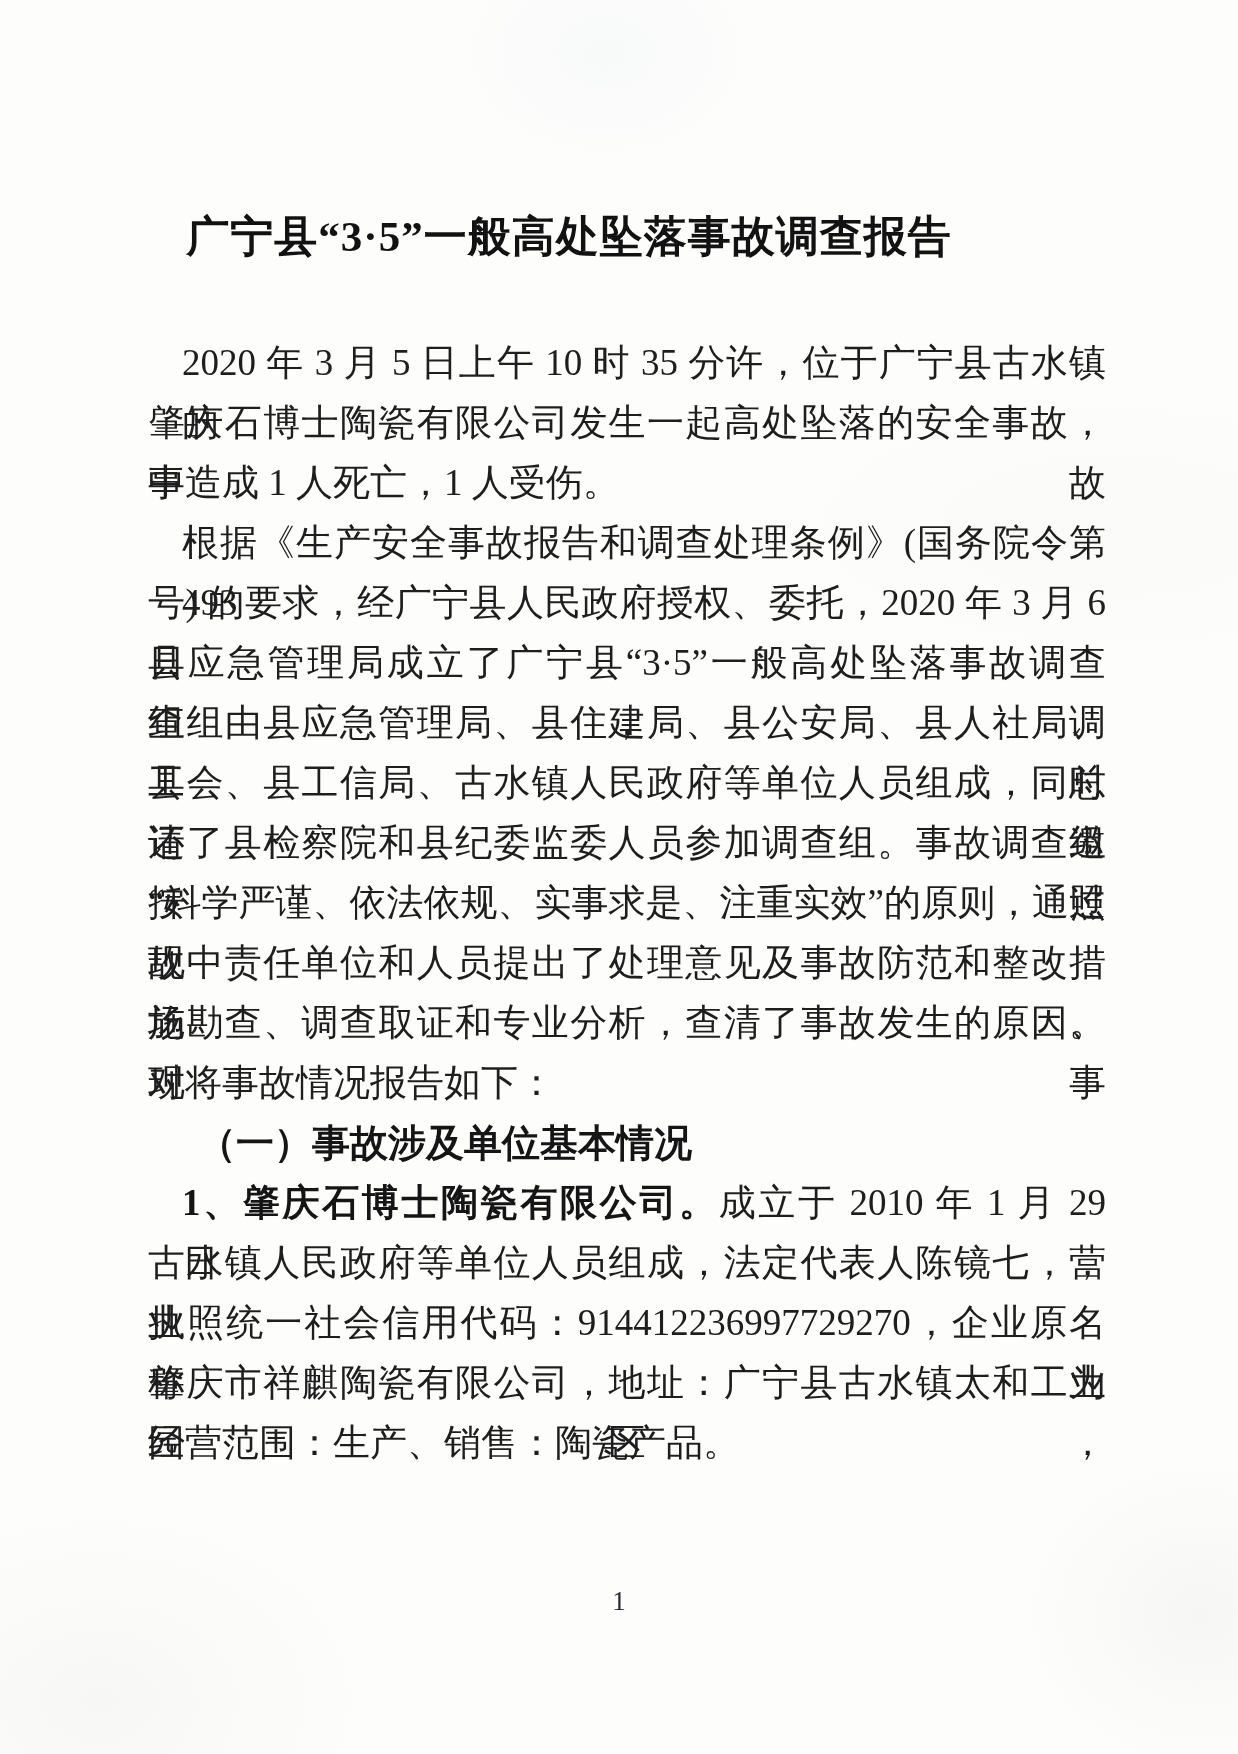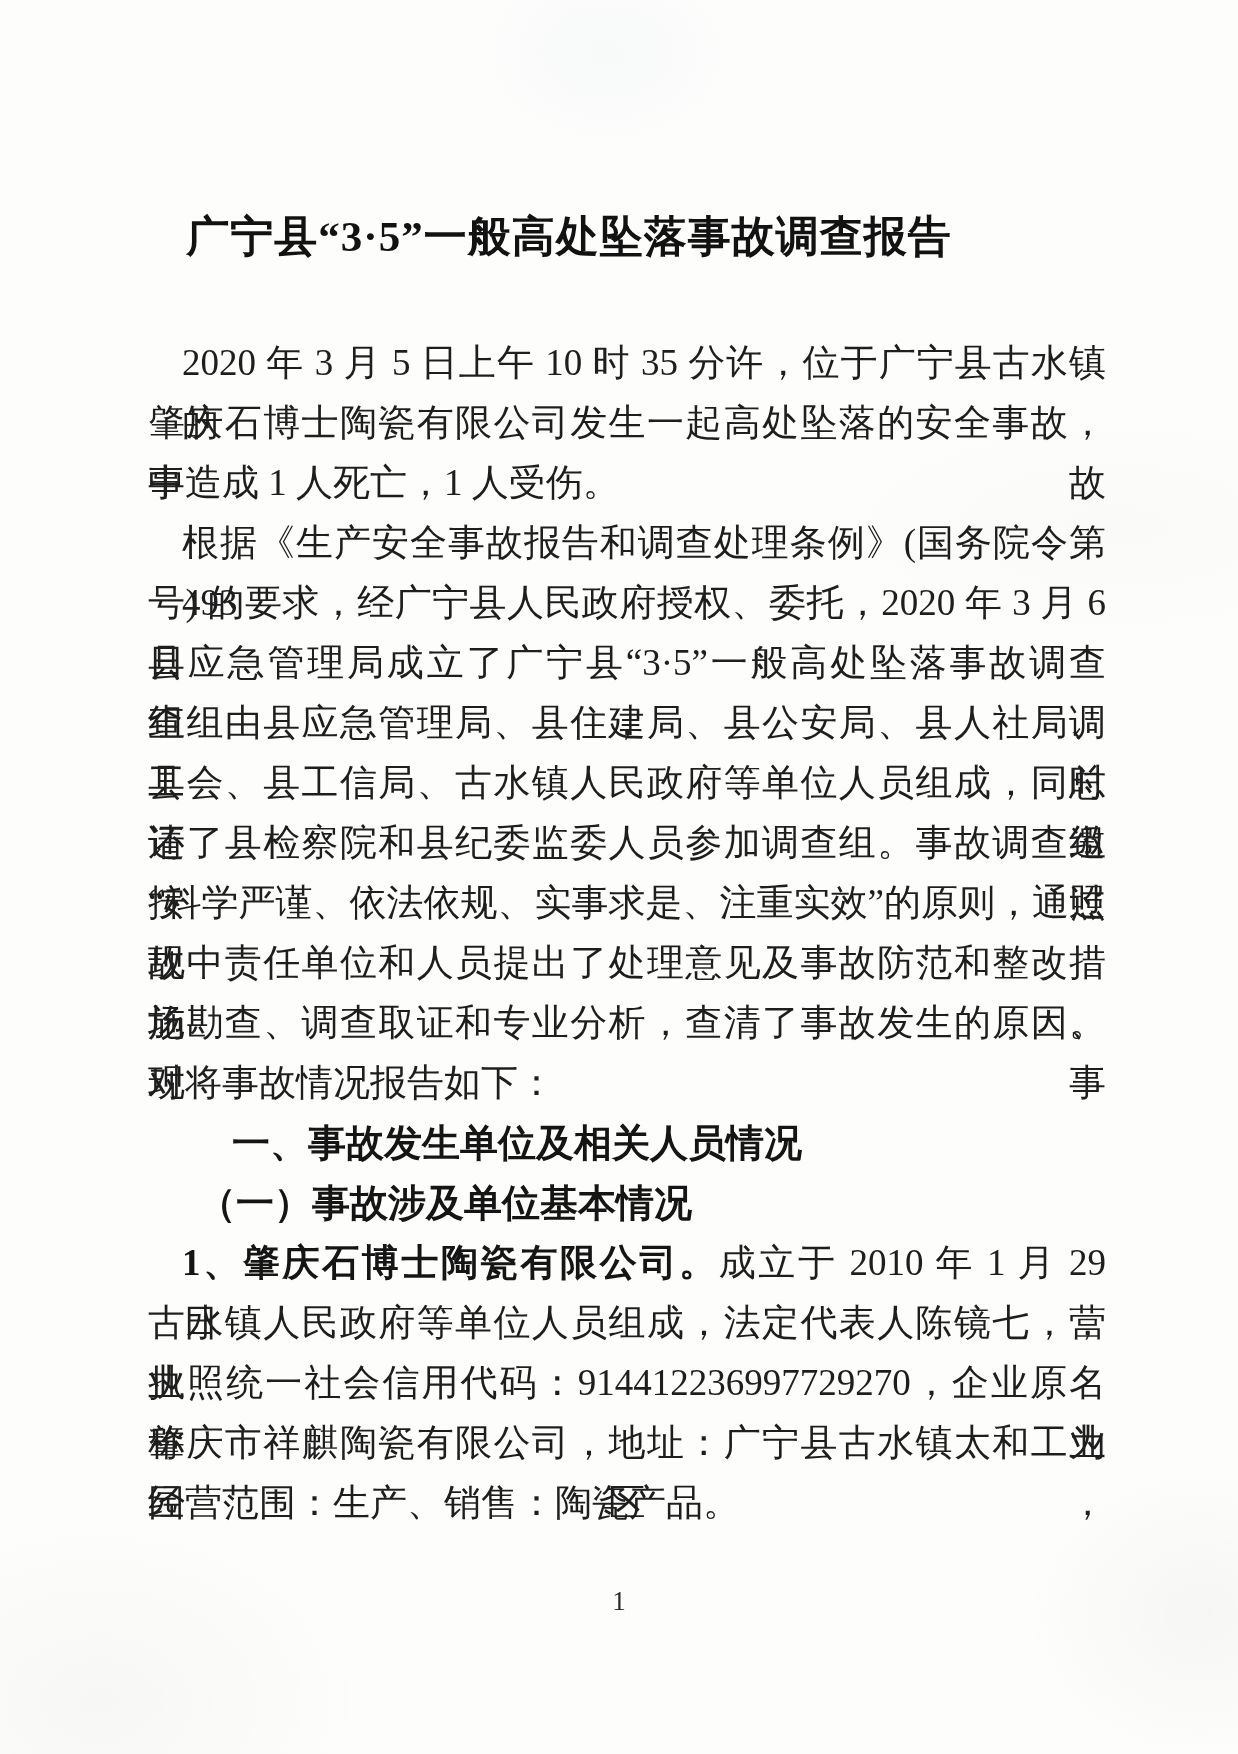--- a/index.html
+++ b/index.html
@@ -84,21 +84,20 @@
         <div class="line body indent justify"><span>根据《生产安全事故报告和调查处理条例》(国务院令第 493</span></div>
         <div class="line body justify"><span>号) 的要求，经广宁县人民政府授权、委托，2020 年 3 月 6 日</span></div>
         <div class="line body justify"><span>县应急管理局成立了广宁县“3·5”一般高处坠落事故调查组，调</span></div>
         <div class="line body justify"><span>查组由县应急管理局、县住建局、县公安局、县人社局、县总</span></div>
         <div class="line body justify"><span>工会、县工信局、古水镇人民政府等单位人员组成，同时还邀</span></div>
         <div class="line body justify"><span>请了县检察院和县纪委监委人员参加调查组。事故调查组按照</span></div>
         <div class="line body justify"><span>“科学严谨、依法依规、实事求是、注重实效”的原则，通过现</span></div>
         <div class="line body justify"><span>故中责任单位和人员提出了处理意见及事故防范和整改措施。</span></div>
         <div class="line body justify"><span>场勘查、调查取证和专业分析，查清了事故发生的原因、对事</span></div>
         <div class="line body"><span>现将事故情况报告如下：</span></div>
-        <div class="line heading-1 indent"><span class="bold">一、事故发生单位及相关人员情况</span></div>
         <div class="line heading-2 indent"><span class="bold">（一）事故涉及单位基本情况</span></div>
         <div class="line body indent justify"><span class="bold">1、肇庆石博士陶瓷有限公司。</span><span>成立于 2010 年 1 月 29 日，</span></div>
         <div class="line body justify"><span>古水镇人民政府等单位人员组成，法定代表人陈镜七，营业</span></div>
         <div class="line body justify"><span>执照统一社会信用代码：914412236997729270，企业原名称为</span></div>
         <div class="line body justify"><span>肇庆市祥麒陶瓷有限公司，地址：广宁县古水镇太和工业园区，</span></div>
         <div class="line body"><span>经营范围：生产、销售：陶瓷产品。</span></div>
       </div>
   </div>
   <div class="page-footer">1</div>
 </div>

